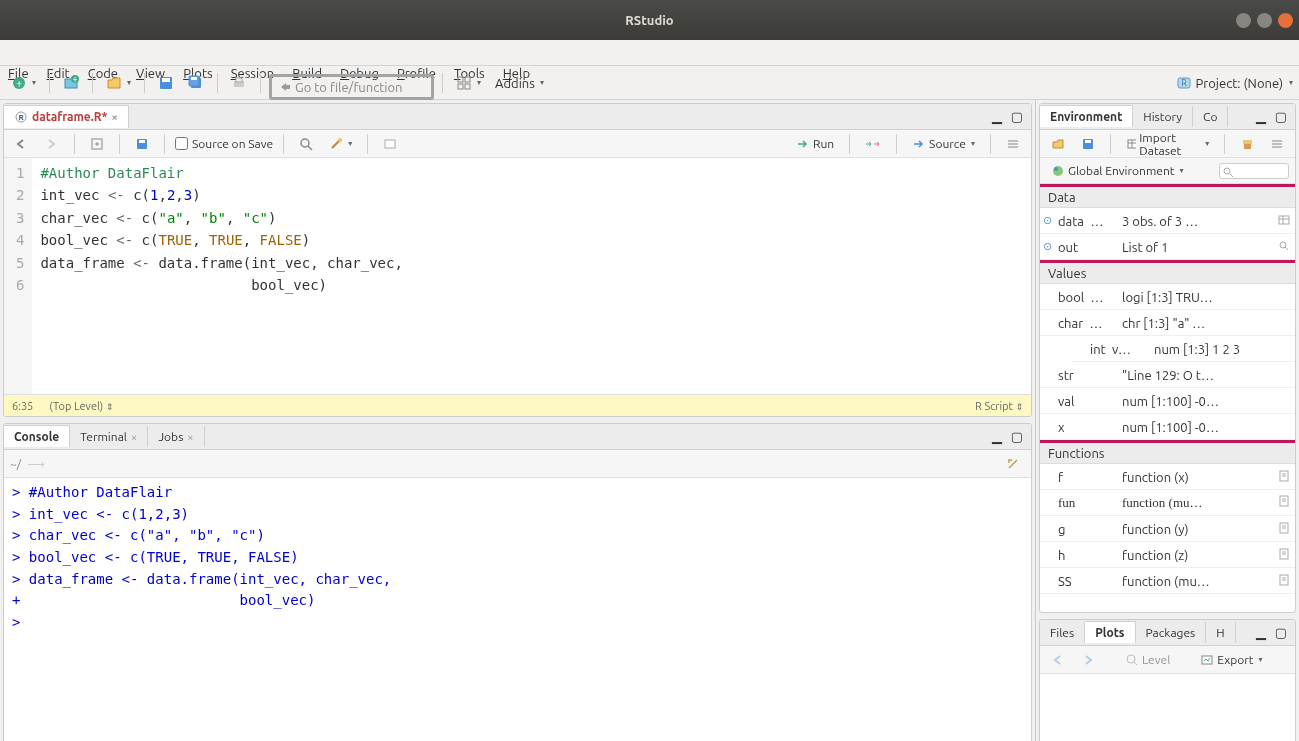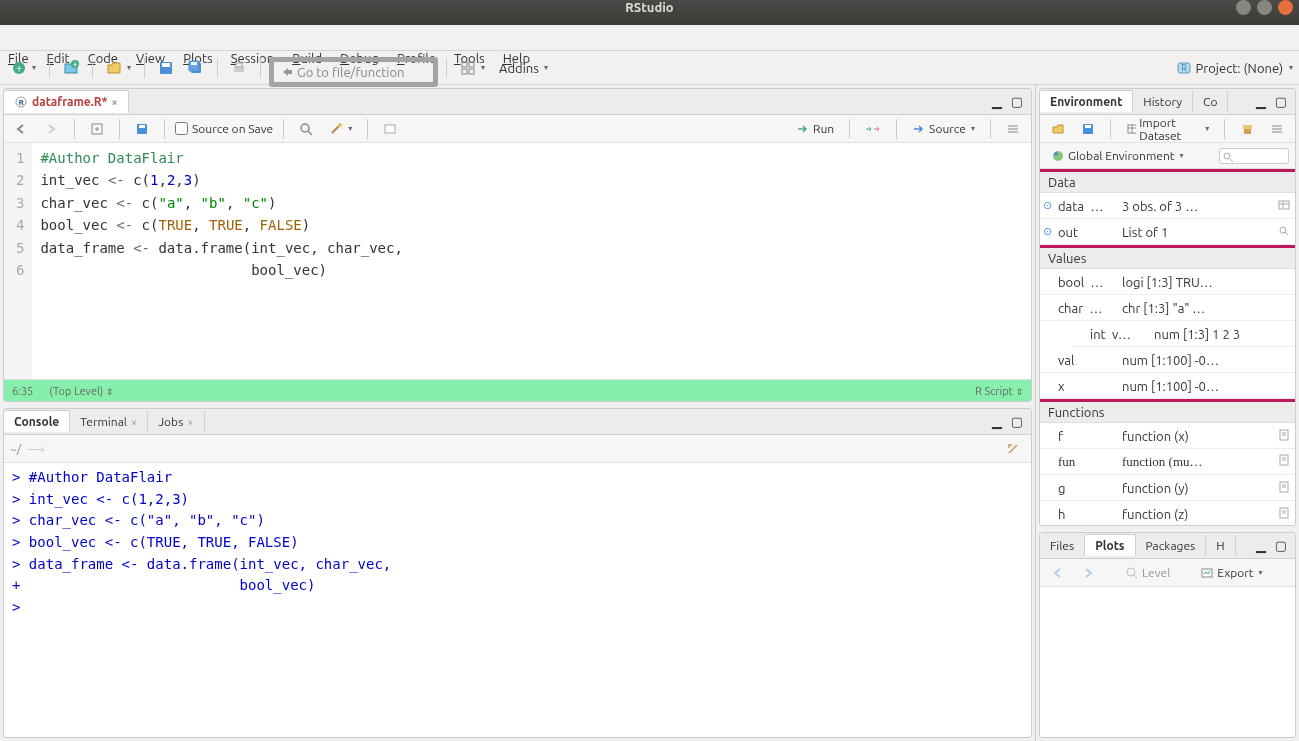--- a/index.html
+++ b/index.html
@@ -1,17 +1,17 @@
 <!DOCTYPE html>
 <html><head>
 <meta charset="utf-8">
 <style>
 * { box-sizing: border-box; margin: 0; padding: 0; }
 body { font-family: "Ubuntu", "DejaVu Sans", sans-serif; font-size: 13px; background: #f0f0f0; color: #333; overflow: hidden; }
-.titlebar { background: linear-gradient(#4a4a48, #3c3b37); color: #dfdbd2; height: 25px; display: flex; justify-content: center; position: relative; }
+.titlebar { background: linear-gradient(#4a4a48, #3c3b37); color: #dfdbd2; height: 40px; display: flex; align-items: center; justify-content: center; position: relative; }
 .titlebar-title { font-weight: bold; font-size: 13px; }
 .window-controls { position: absolute; right: 6px; display: flex; gap: 6px; }
 .wc { width: 15px; height: 15px; border-radius: 50%; display: inline-block; }
 .wc-min { background: #878681; }
 .wc-max { background: #878681; }
 .wc-close { background: #e66f3c; }
 .menubar { background: #f2f1f0; height: 26px; display: flex; align-items: center; padding: 0 8px; border-bottom: 1px solid #d6d3cf; }
 .menubar span { margin-right: 18px; cursor: pointer; margin-top: 40px; }
 .menubar span u { text-decoration: underline; }
 .toolbar { background: #f2f1f0; height: 34px; display: flex; align-items: center; padding: 0 6px; border-bottom: 1px solid #d6d3cf; gap: 4px; }
@@ -25,21 +25,21 @@
 .pane { background: #fff; display: flex; flex-direction: column; border: 1px solid #ccc; margin: 3px; border-radius: 3px; overflow: hidden; }
 .pane-tabs { background: #ececec; display: flex; align-items: center; height: 26px; border-bottom: 1px solid #d0d0d0; position: relative; }
 .tab { padding: 4px 10px; border-right: 1px solid #d0d0d0; background: #ececec; cursor: pointer; display: flex; align-items: center; gap: 4px; font-size: 12px; }
 .tab.active { background: #fff; font-weight: bold; border-top: 1px solid #d0d0d0; margin-top: -1px; }
 .tab-close { color: #999; font-size: 11px; }
 .pane-controls { margin-left: auto; display: flex; gap: 4px; padding-right: 6px; }
 .pane-toolbar { background: #f6f6f6; height: 28px; display: flex; align-items: center; padding: 0 6px; border-bottom: 1px solid #e0e0e0; gap: 6px; font-size: 12px; }
 .editor-area { flex: 1; display: flex; font-family: "DejaVu Sans Mono", monospace; font-size: 14px; background: #fff; overflow: auto; }
 .gutter { background: #f5f5f5; color: #aaa; text-align: right; padding: 4px 8px 4px 12px; line-height: 1.6; user-select: none; }
 .code { padding: 4px 8px; line-height: 1.6; white-space: pre; }
-.editor-status { background: #86efac; border-top: 1px solid #e0e0e0; height: 22px; display: flex; align-items: center; padding: 0 8px; font-size: 11px; color: #666; }
+.editor-status { background: #fef9c3; border-top: 1px solid #e0e0e0; height: 22px; display: flex; align-items: center; padding: 0 8px; font-size: 11px; color: #666; }
 .console-area { flex: 1; padding: 4px 8px; font-family: "DejaVu Sans Mono", monospace; font-size: 14px; line-height: 1.55; white-space: pre; overflow: auto; }
 .c-comment { color: #2e8b57; }
 .c-num { color: #0000cc; }
 .c-str { color: #008800; }
 .c-const { color: #a16207; }
 .c-op { color: #666; }
 .c-blue { color: #0000cc; }
 .env-section-header { background: #ececec; padding: 3px 8px; font-size: 13px; border-top: 3px solid #be185d; border-bottom: 1px solid #ddd; }
 .env-row { display: flex; border-bottom: 1px solid #eee; height: 26px; align-items: center; }
 .env-name { width: 78px; padding-left: 18px; overflow: hidden; text-overflow: ellipsis; white-space: nowrap; }
@@ -112,21 +112,21 @@
       </svg>
     </span>
   <span class="tb-sep"></span>
   <span class="tb-btn">
       <svg width="16" height="16">
         <rect x="3" y="6" width="10" height="6" fill="#ccc"></rect>
         <rect x="5" y="3" width="6" height="4" fill="#eee" stroke="#aaa"></rect>
       </svg>
     </span>
   <span class="tb-sep"></span>
-  <span class="tb-btn" style="border:5px solid #a3a3a3;border-radius:3px;padding:3px 6px;margin-top:8px;">
+  <span class="tb-btn" style="border:3px solid #a3a3a3;border-radius:3px;padding:3px 6px;margin-top:8px;">
     <svg width="14" height="14">
         <path d="M3 7 L8 3 L8 5 L12 5 L12 9 L8 9 L8 11 Z" fill="#999"></path>
       </svg>
     <span style="color:#888;width:130px;display:inline-block;">Go to file/function</span>
   </span>
   <span class="tb-sep"></span>
   <span class="tb-btn">
       <svg width="16" height="16">
         <rect x="2" y="2" width="5" height="5" fill="none" stroke="#888"></rect>
         <rect x="9" y="2" width="5" height="5" fill="none" stroke="#888"></rect>
@@ -292,21 +292,21 @@
 <span class="c-blue">&gt; char_vec &lt;- c("a", "b", "c")</span>
 <span class="c-blue">&gt; bool_vec &lt;- c(TRUE, TRUE, FALSE)</span>
 <span class="c-blue">&gt; data_frame &lt;- data.frame(int_vec, char_vec,</span>
 <span class="c-blue">+                          bool_vec)</span>
 <span class="c-blue">&gt; </span></div>
     </div>
   </div>
 
   <div class="right-col">
 
-    <div class="pane" style="height:438px">
+    <div class="pane" style="height:510px">
       <div class="pane-tabs" id="env-tabs">
         <div class="tab active">Environment</div>
           <div class="tab">History</div>
           <div class="tab">Co</div>
           <div class="pane-controls">
           <span class="icon-sm">▁</span>
           <span class="icon-sm">▢</span>
         </div>
       </div>
       <div class="pane-toolbar">
@@ -392,20 +392,25 @@
             <div class="env-action"></div>
           </div>
           <div class="env-row" style="position: relative;">
             <div class="env-name">char_…</div>
             <div class="env-val">chr [1:3] "a" …</div>
             <div class="env-action"></div>
           </div>
           <div class="env-row" style="position: relative; margin-left: 32px;">
             <div class="env-name">int_v…</div>
             <div class="env-val">num [1:3] 1 2 3</div>
+            <div class="env-action"></div>
+          </div>
+          <div class="env-row" style="position: relative;">
+            <div class="env-name">str</div>
+            <div class="env-val">"Line 129: O t…</div>
             <div class="env-action"></div>
           </div>
           <div class="env-row" style="position: relative;">
             <div class="env-name">val</div>
             <div class="env-val">num [1:100] -0…</div>
             <div class="env-action"></div>
           </div>
           <div class="env-row" style="position: relative;">
             <div class="env-name">x</div>
             <div class="env-val">num [1:100] -0…</div>

